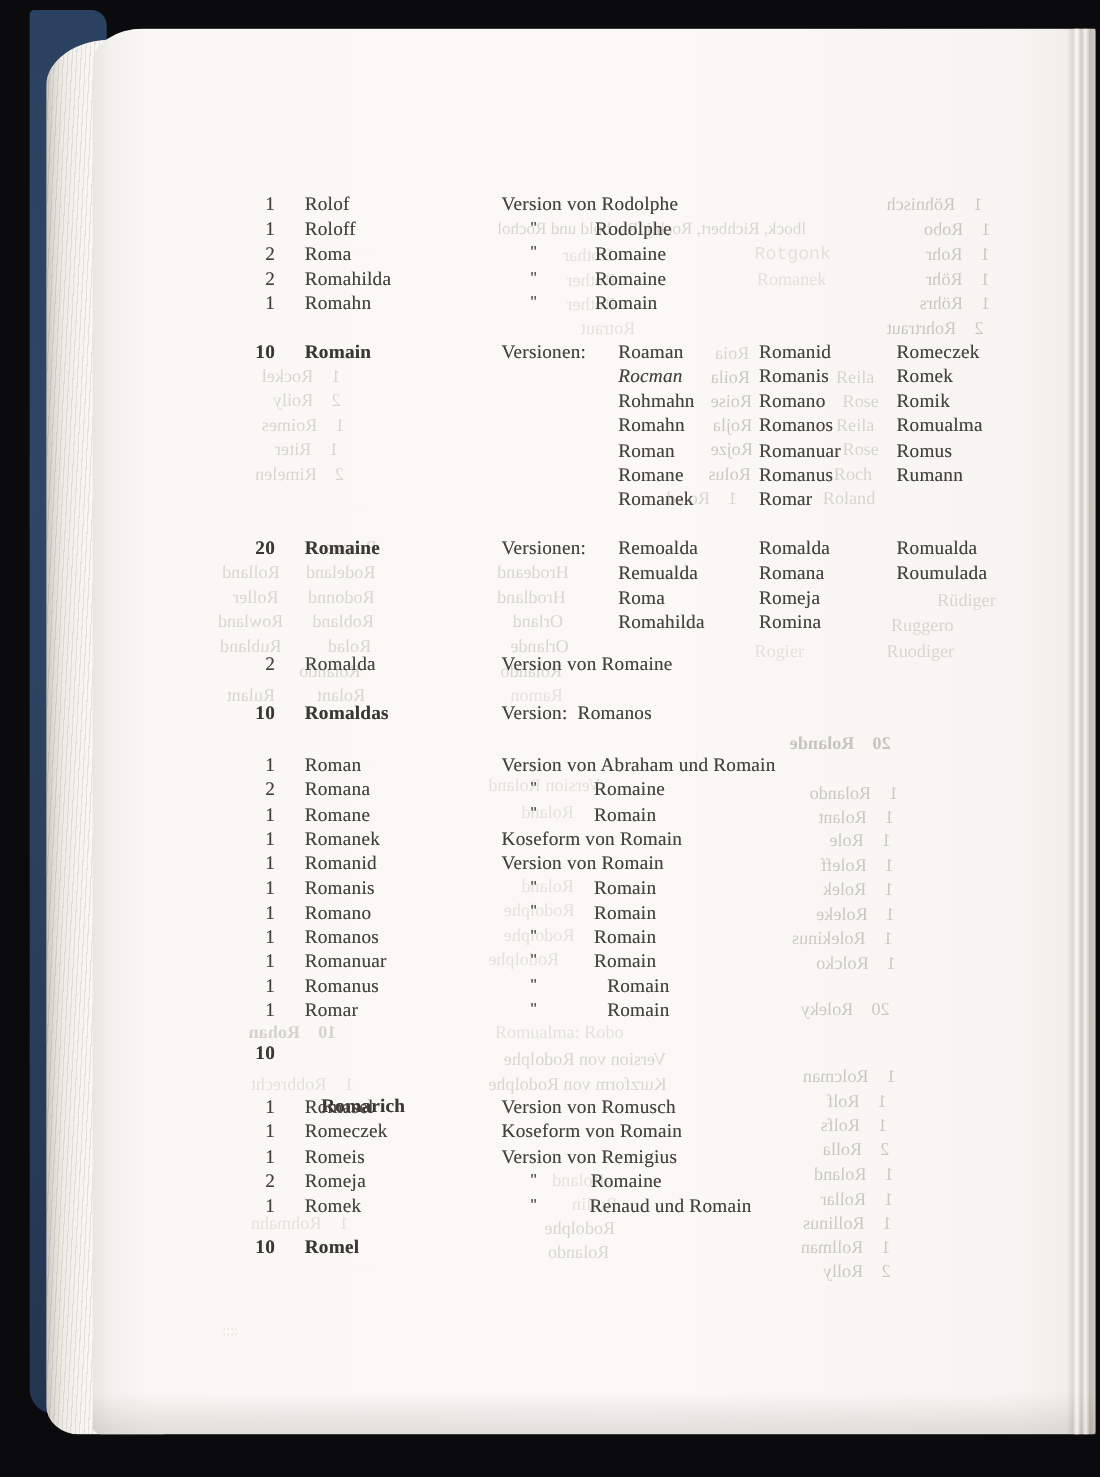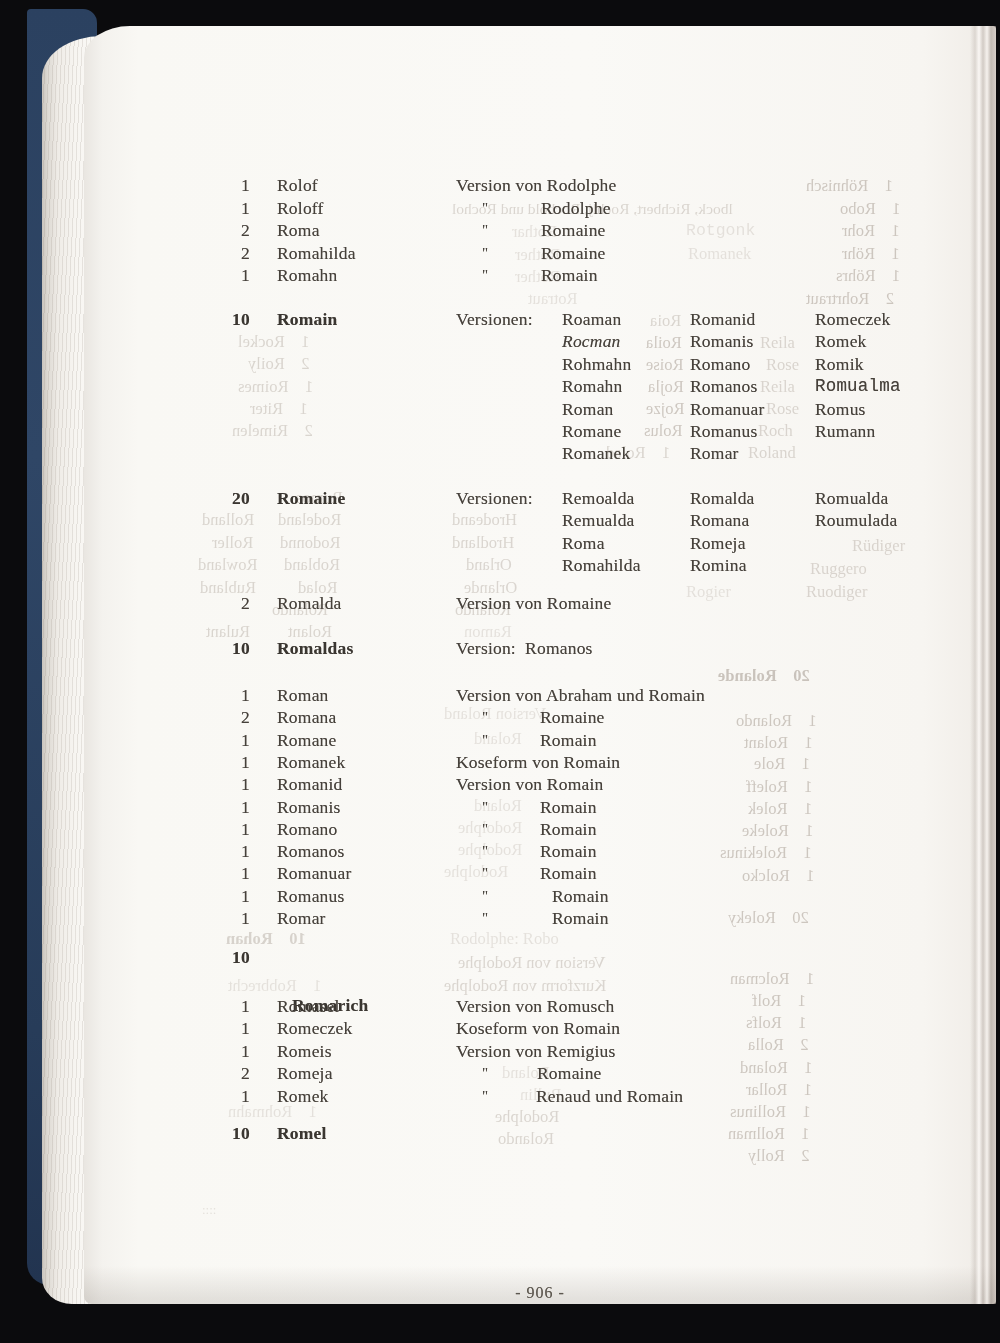--- a/index.html
+++ b/index.html
@@ -111,21 +111,21 @@
       <span class="bleed o1 mirror" style="left: 736px; top: 711px;">1    Rolando</span>
       <span class="bleed o1 mirror" style="left: 744px; top: 733px;">1    Rolant</span>
       <span class="bleed o1 mirror" style="left: 754px; top: 754px;">1    Role</span>
       <span class="bleed o1 mirror" style="left: 746px; top: 777px;">1    Roleff</span>
       <span class="bleed o1 mirror" style="left: 748px; top: 799px;">1    Rolek</span>
       <span class="bleed o1 mirror" style="left: 742px; top: 821px;">1    Roleke</span>
       <span class="bleed o1 mirror" style="left: 720px; top: 843px;">1    Rolekinus</span>
       <span class="bleed o1 mirror" style="left: 742px; top: 866px;">1    Rolcko</span>
       <span class="bleed o1 mirror" style="left: 728px; top: 908px;">20    Roleky</span>
       <span class="bleed o2 mirror bold" style="left: 226px; top: 929px;">10    Rohan</span>
-      <span class="bleed o3" style="left: 450px; top: 929px;">Rodolphe: Robo</span>
+      <span class="bleed o3" style="left: 450px; top: 929px;">Romualma: Robo</span>
       <span class="bleed o2 mirror" style="left: 458px; top: 953px;">Version von Rodolphe</span>
       <span class="bleed o2 mirror" style="left: 444px; top: 976px;">Kurzform von Rodolphe</span>
       <span class="bleed o3 mirror" style="left: 228px; top: 976px;">1    Robbrecht</span>
       <span class="bleed o1 mirror" style="left: 730px; top: 969px;">1    Rolcman</span>
       <span class="bleed o1 mirror" style="left: 752px; top: 991px;">1    Rolf</span>
       <span class="bleed o1 mirror" style="left: 746px; top: 1013px;">1    Rolfs</span>
       <span class="bleed o1 mirror" style="left: 748px; top: 1035px;">2    Rolla</span>
       <span class="bleed o1 mirror" style="left: 740px; top: 1058px;">1    Roland</span>
       <span class="bleed o1 mirror" style="left: 746px; top: 1080px;">1    Rollar</span>
       <span class="bleed o1 mirror" style="left: 730px; top: 1102px;">1    Rollinus</span>
@@ -171,21 +171,21 @@
       <span class="t" style="left: 690px; top: 309px;">Romanid</span>
       <span class="t" style="left: 690px; top: 331.4px;">Romanis</span>
       <span class="t" style="left: 690px; top: 353.8px;">Romano</span>
       <span class="t" style="left: 690px; top: 376.2px;">Romanos</span>
       <span class="t" style="left: 690px; top: 398.6px;">Romanuar</span>
       <span class="t" style="left: 690px; top: 421px;">Romanus</span>
       <span class="t" style="left: 690px; top: 443.4px;">Romar</span>
       <span class="t" style="left: 815px; top: 309px;">Romeczek</span>
       <span class="t" style="left: 815px; top: 331.4px;">Romek</span>
       <span class="t" style="left: 815px; top: 353.8px; font-family: Liberation Serif, serif;">Romik</span>
-      <span class="t" style="left: 815px; top: 376.2px; font-family: Liberation Mono, monospace;">Romualma</span>
+      <span class="t" style="left: 815px; top: 376.2px;">Romualma</span>
       <span class="t" style="left: 815px; top: 398.6px;">Romus</span>
       <span class="t" style="left: 815px; top: 421px;">Rumann</span>
       <span class="t count bold" style="left: 206px; top: 488px;">20</span>
       <span class="t bold" style="left: 277px; top: 488px;">Romaine</span>
       <span class="t" style="left: 456px; top: 488px;">Versionen:</span>
       <span class="t" style="left: 562px; top: 488px;">Remoalda</span>
       <span class="t" style="left: 562px; top: 510.4px;">Remualda</span>
       <span class="t" style="left: 562px; top: 532.8px;">Roma</span>
       <span class="t" style="left: 562px; top: 555.2px;">Romahilda</span>
       <span class="t" style="left: 690px; top: 488px;">Romalda</span>
@@ -256,14 +256,13 @@
       <span class="t" style="left: 277px; top: 1063.2px;">Romeja</span>
       <span class="t ditto" style="left: 482px; top: 1063.2px;">"</span>
       <span class="t" style="left: 537px; top: 1063.2px;">Romaine</span>
       <span class="t count" style="left: 206px; top: 1085.6px;">1</span>
       <span class="t" style="left: 277px; top: 1085.6px;">Romek</span>
       <span class="t ditto" style="left: 482px; top: 1085.6px;">"</span>
       <span class="t" style="left: 536px; top: 1085.6px; font-family: Liberation Serif, serif;">Renaud und Romain</span>
       <span class="t count bold" style="left: 206px; top: 1123px;">10</span>
       <span class="t bold" style="left: 277px; top: 1123px;">Romel</span>
     </div>
-  <div class="t footer">- 906 -</div>
 </div>
 
 </body></html>

